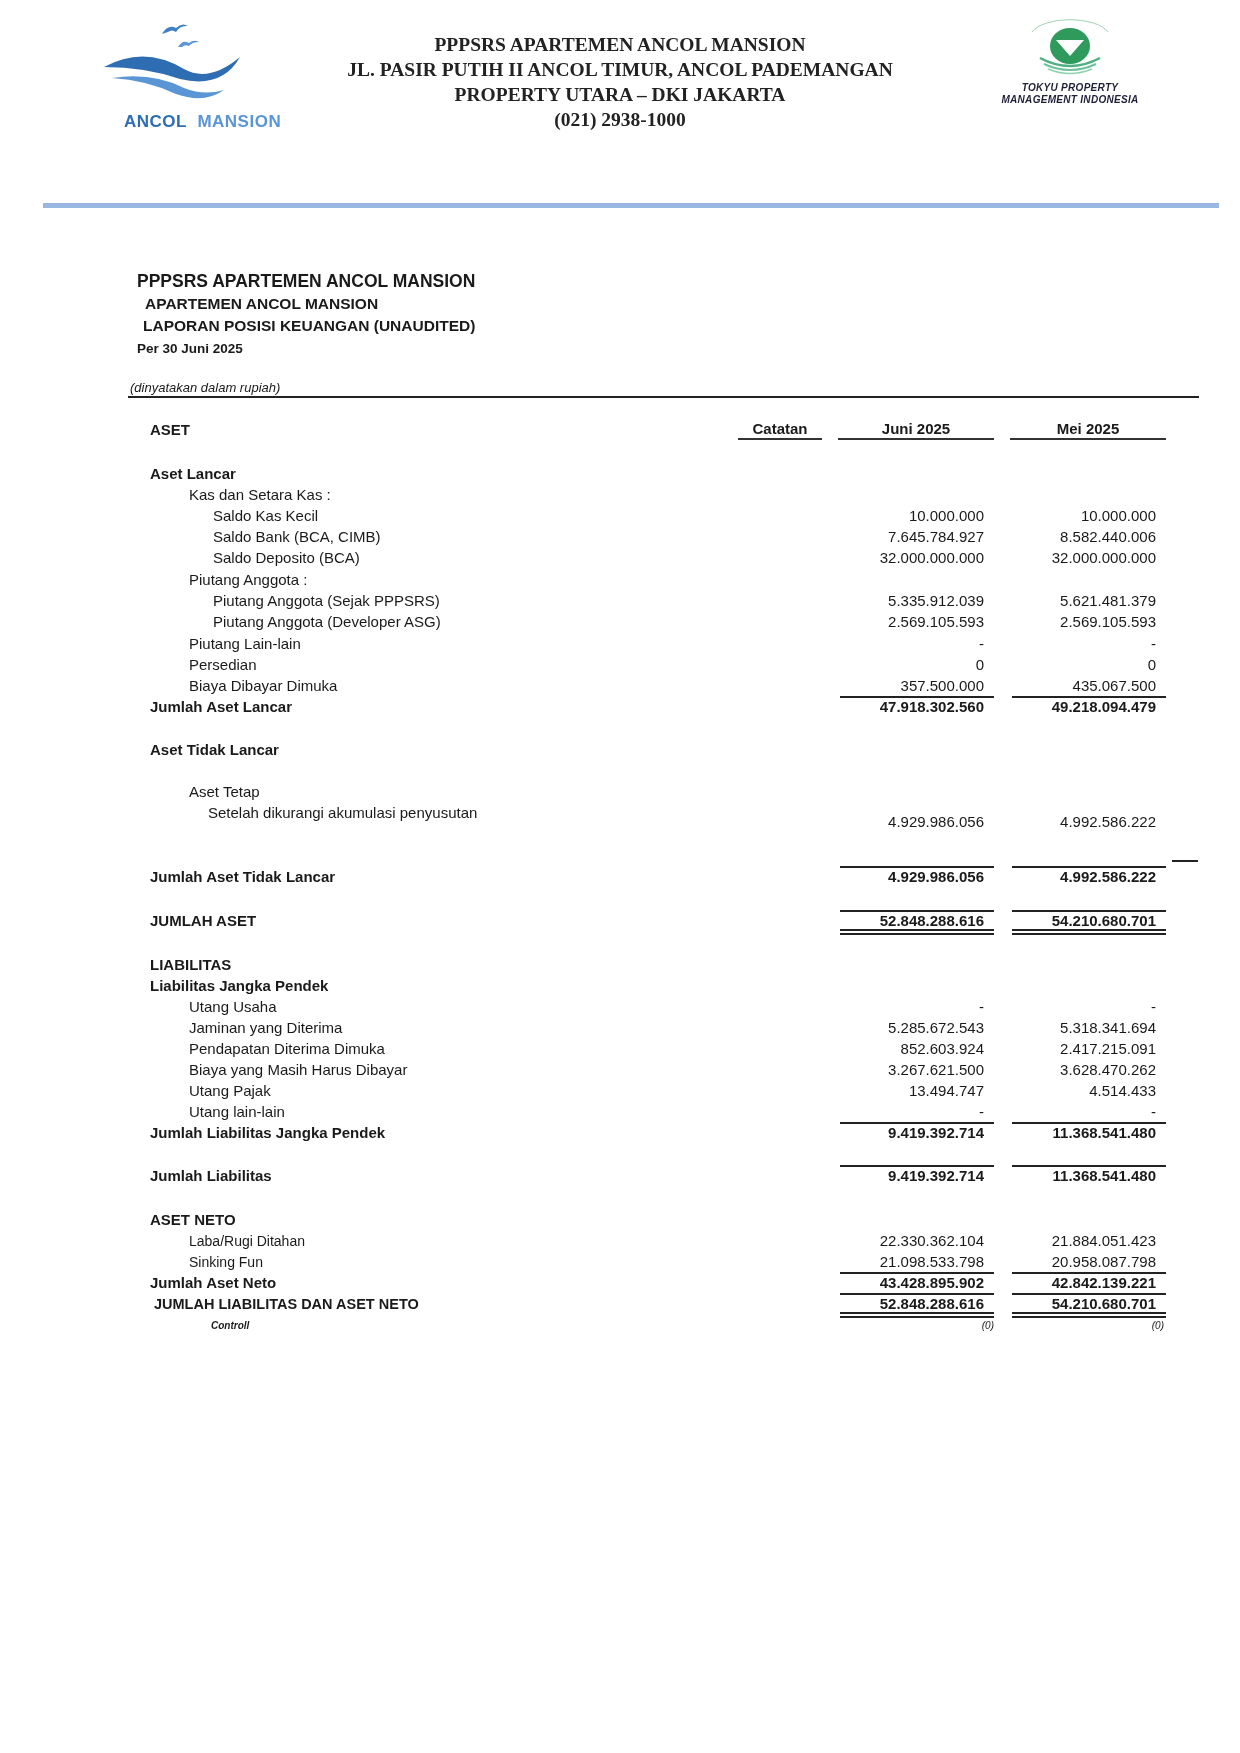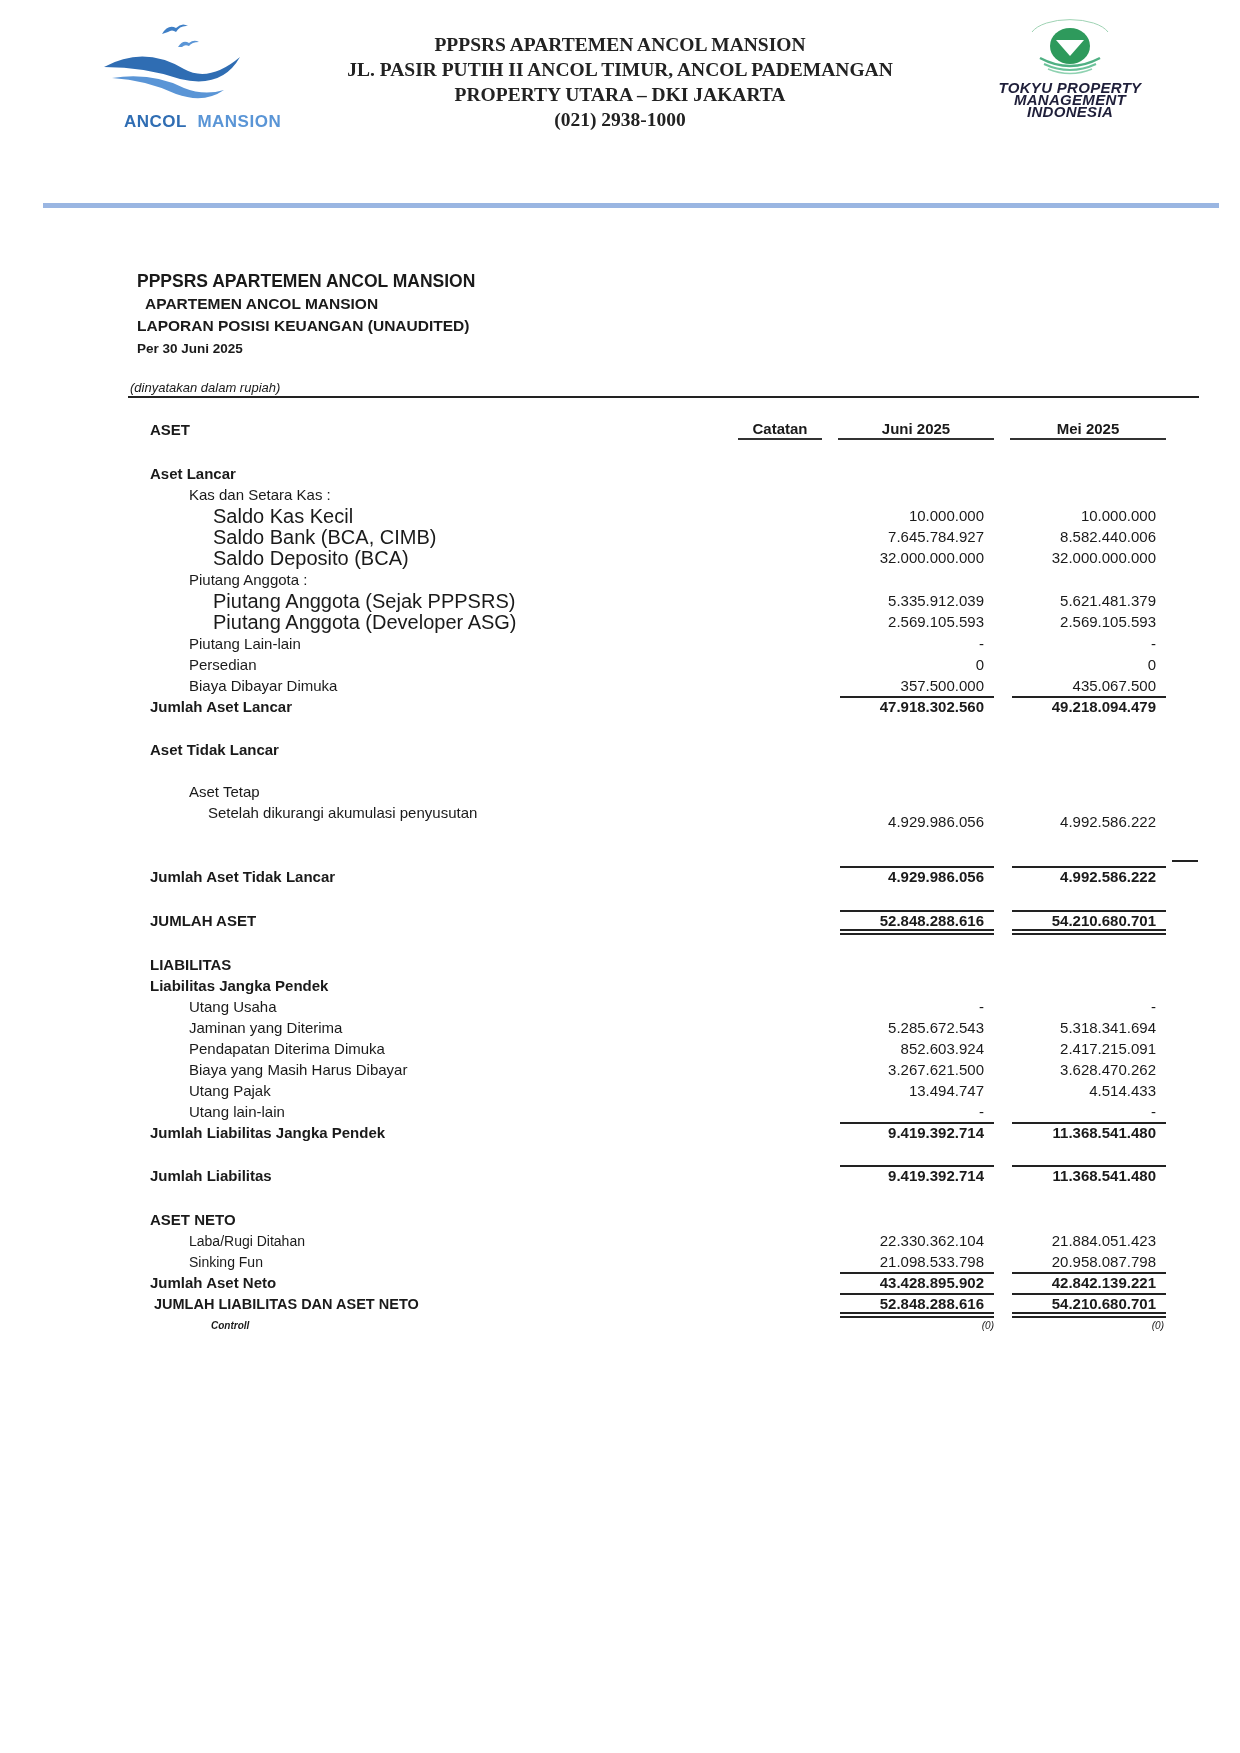--- a/index.html
+++ b/index.html
@@ -4,43 +4,43 @@
 <style>
   html, body { margin:0; padding:0; background:#ffffff; }
   body { width:1240px; height:1753px; position:relative; overflow:hidden; font-family:"Liberation Sans", sans-serif; color:#1a1a1a; }
   .letterhead { position:absolute; left:0; top:0; width:1240px; height:200px; }
   .logo-left { position:absolute; left:92px; top:12px; width:170px; height:125px; }
   .logo-left .brand { position:absolute; left:4px; top:100px; font-weight:bold; font-size:17px; letter-spacing:0.5px; white-space:nowrap;margin-left:28px; }
   .logo-left .brand .a { color:#2f6db3; }
   .logo-left .brand .b { color:#5a95d6; }
   .head-center { position:absolute; left:300px; top:32px; width:640px; text-align:center; font-family:"Liberation Serif", serif; font-weight:bold; font-size:19.5px; line-height:25px; color:#222; }
   .logo-right { position:absolute; left:960px; top:10px; width:220px; height:110px; }
-  .logo-right .tk { position:absolute; left:10px; top:72px; width:200px; text-align:center; font-style:italic; font-weight:bold; font-size:15px; line-height:12px; color:#1f1f3a; letter-spacing:0.3px; }
+  .logo-right .tk { position:absolute; left:10px; top:72px; width:200px; text-align:center; font-style:italic; font-weight:bold; font-size:10px; line-height:12px; color:#1f1f3a; letter-spacing:0.3px; }
   .head-rule { position:absolute; left:43px; top:203px; width:1176px; height:5px; background:#9ab6e2; }
 
   .title-block { position:absolute; left:137px; top:270px; }
   .title-block div { font-weight:bold; white-space:nowrap; }
   .t1 { font-size:17.5px; line-height:23px; }
   .t2 { font-size:15.5px; line-height:22px;margin-left:8px; }
-  .t3 { font-size:15.5px; line-height:22px; }
+  .t3 { font-size:15.5px; line-height:22px;text-align:right; }
   .t4 { font-size:13.5px; line-height:24px; }
   .note { position:absolute; left:130px; top:380px; font-style:italic; font-size:13px; }
   .top-rule { position:absolute; left:128px; top:396px; width:1071px; height:2px; background:#222; }
 
   .colhead { position:absolute; top:420px; font-weight:bold; font-size:15px; text-align:center; border-bottom:2px solid #333; padding-bottom:1px; }
 
   .row { position:absolute; left:0; width:1240px; height:20px; font-size:15px; line-height:20px; }
   .row .lbl { position:absolute; white-space:nowrap; }
   .row .v1, .row .v2 { position:absolute; text-align:right; white-space:nowrap; }
   .row .v1 { left:838px; width:146px; }
   .row .v2 { left:1010px; width:146px; }
   .bold { font-weight:bold; }
   .l0 { left:150px; }
   .l1 { left:189px; }
-  .l2 { left:213px; font-size:20px; }
+  .l2 { left:213px; font-size:15px; }
   .topline::before { content:""; position:absolute; left:0; right:-8px; top:-1px; border-top:2px solid #222; }
   .v1.topline::before, .v2.topline::before { left:2px; right:-10px; }
   .dbl::after { content:""; position:absolute; left:2px; right:-10px; bottom:-4px; height:2px; border-top:2px solid #222; border-bottom:2px solid #222; }
   .ctl-lbl { position:absolute; left:211px; top:1320px; font-style:italic; font-weight:bold; font-size:10px; }
   .ctl1 { position:absolute; left:970px; top:1320px; width:24px; text-align:right; font-style:italic; font-size:10px; }
   .ctl2 { position:absolute; left:1140px; top:1320px; width:24px; text-align:right; font-style:italic; font-size:10px; }
   .stray { position:absolute; left:1172px; top:860px; width:26px; height:2px; background:#222; }
 </style>
 </head>
 <body>

